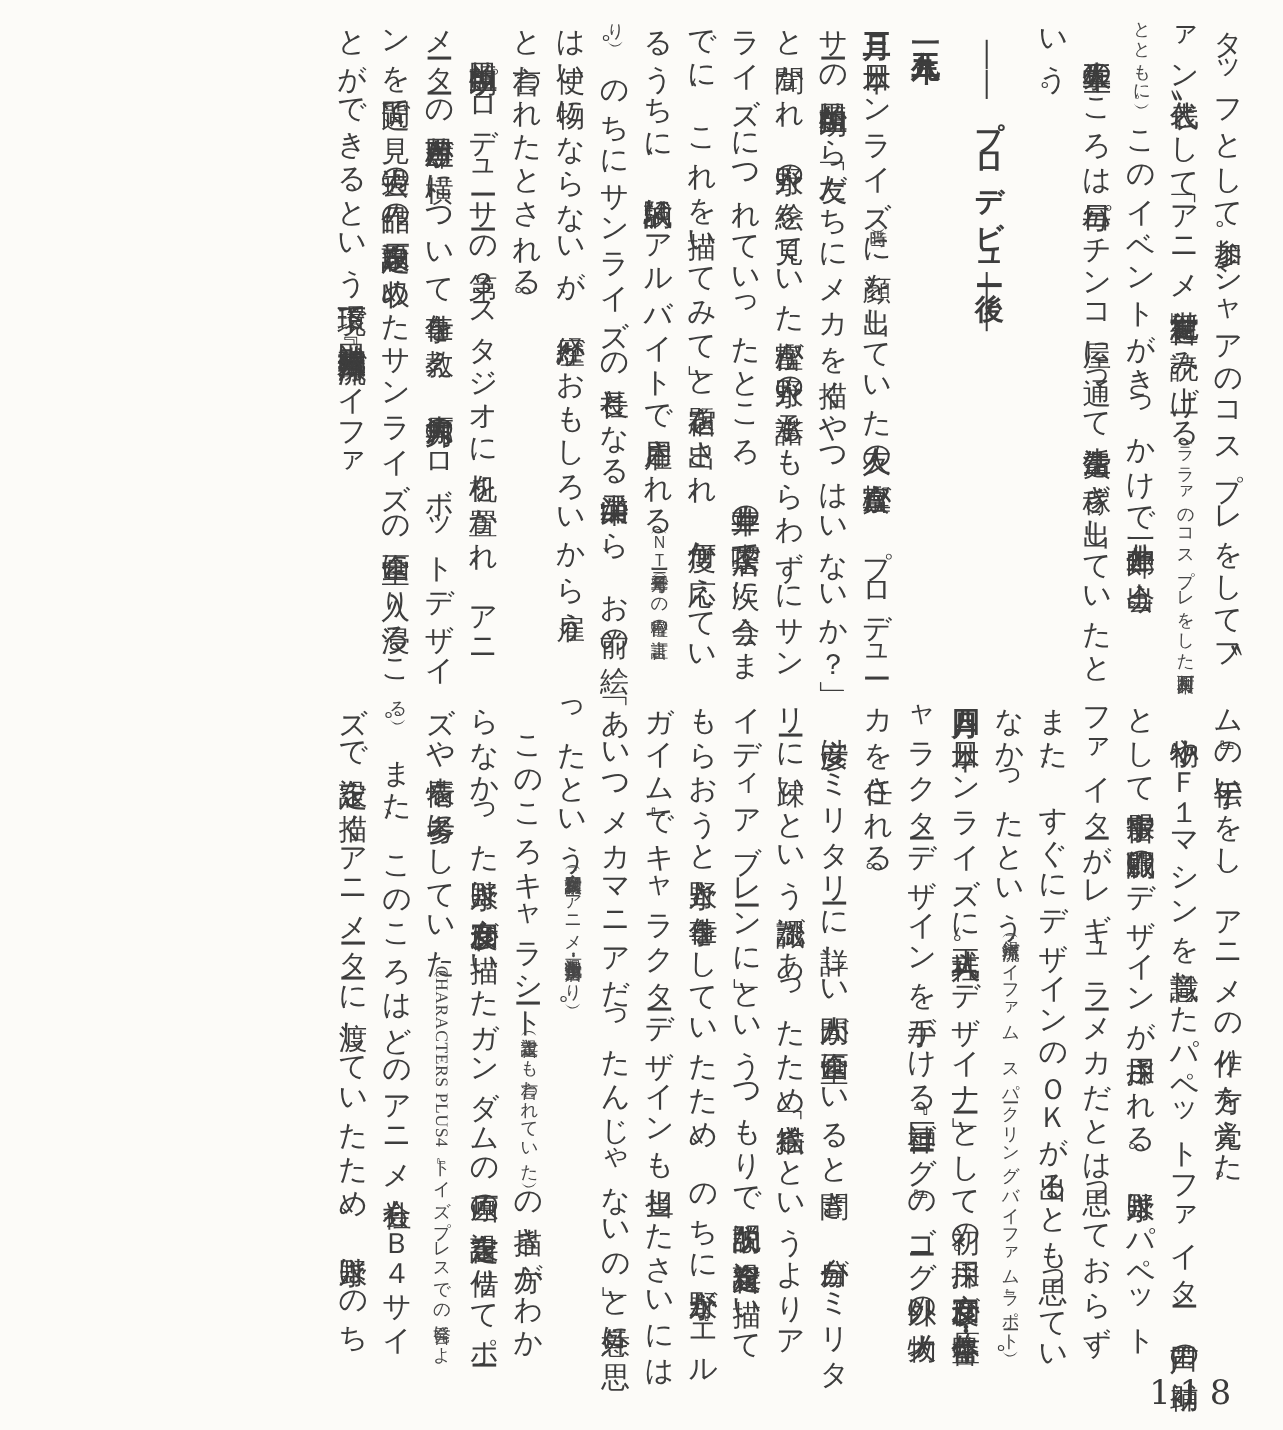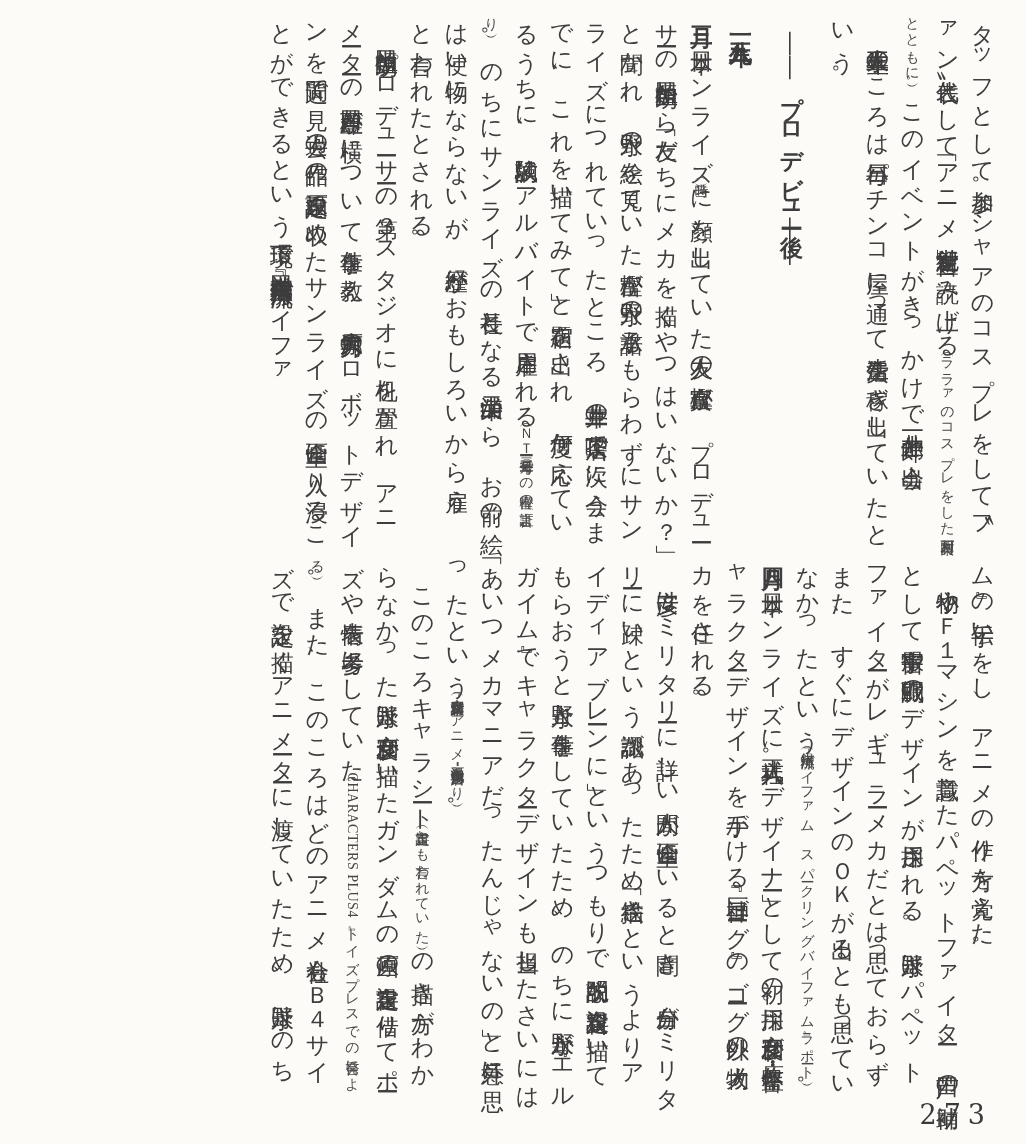--- a/index.html
+++ b/index.html
@@ -84,14 +84,14 @@
       <p><span class="seg-bold">三月</span><span class="seg-normal">　日本サンライズ</span><span class="seg-small">（当時）</span><span class="seg-normal">に顔を出していた友人の富樫真が、プロデューサーの植田益朗から「友だちにメカを描くやつはいないか？」と聞かれ、永野の絵を見ていた富樫が永野の承諾ももらわずにサンライズにつれていったところ、上井草の喫茶店で「次に会うまでに、これを描いてみて」と宿題を出され、何度か応えているうちに、試験的にアルバイトで雇用される</span><span class="seg-small">（ＮＴ二〇一一年三月号での富樫の証言より）</span><span class="seg-normal">。のちにサンライズの社長となる山浦栄二から、お前の絵は使い物にならないが、経歴がおもしろいから雇う、と言われたとされる。</span></p>
       <p class="indent"><span class="seg-normal">植田益朗プロデューサーの第３スタジオに机を置かれ、アニメーターの芦田豊雄が横について仕事を教え、大河原邦男のロボットデザインを間近で見、過去の作品の設定原画を収めたサンライズの企画室に入り浸ることができるという環境下で神田武幸監督『銀河漂流バイファ</span></p>
     </section>
   <section class="vblock" id="bottom-block">
       <p><span class="seg-normal">ム』の手伝いをし、アニメの作り方を覚えた。</span></p>
       <p class="indent"><span class="seg-normal">小物やＦ１マシンを意識したパペットファイター、芦田の補助として宇宙服や戦闘服のデザインが採用される。永野はパペットファイターがレギュラーメカだとは思っておらず、また、すぐにデザインのＯＫが出るとも思っていなかったという</span><span class="seg-small">（『銀河漂流バイファム　スパークリングバイファム』ラポート）</span><span class="seg-normal">。</span></p>
       <p><span class="seg-bold">四月</span><span class="seg-normal">　日本サンライズに正式入社。「デザイナー」として初の採用。安彦良和が原作・監督・キャラクターデザインを手がける『巨神ゴーグ』のゴーグ以外の大物メカを任される。</span></p>
       <p class="indent"><span class="seg-normal">安彦はミリタリーに詳しい人間が企画室にいると聞き、自分がミリタリーに疎いという認識があったため「絵描きというよりアイディアブレーンに」というつもりで説明的な設定資料を描いてもらおうと永野と仕事をしていたため、のちに永野が『エルガイム』でキャラクターデザインも担当したさいには「あいつメカマニアだったんじゃないの」と意外に思ったという</span><span class="seg-small">（『安彦良和対談集　アニメ・漫画・戦争』角川書店より）</span><span class="seg-normal">。</span></p>
       <p class="indent"><span class="seg-normal">このころキャラシート</span><span class="seg-small">（設定書とも言われていた）</span><span class="seg-normal">の描き方がわからなかった永野は安彦良和が描いたガンダムの原画の設定書を借りてポーズや表情を参考にしていた</span><span class="seg-small">（『CHARACTERS PLUS4』トイズプレスでの発言による）</span><span class="seg-normal">。また、このころはどのアニメ会社もＢ４サイズで設定を描くアニメーターに渡していたため、永野はのち</span></p>
     </section>
-  <div class="pagenum">273</div>
+  <div class="pagenum">118</div>
 </div>
 
 </body></html>

